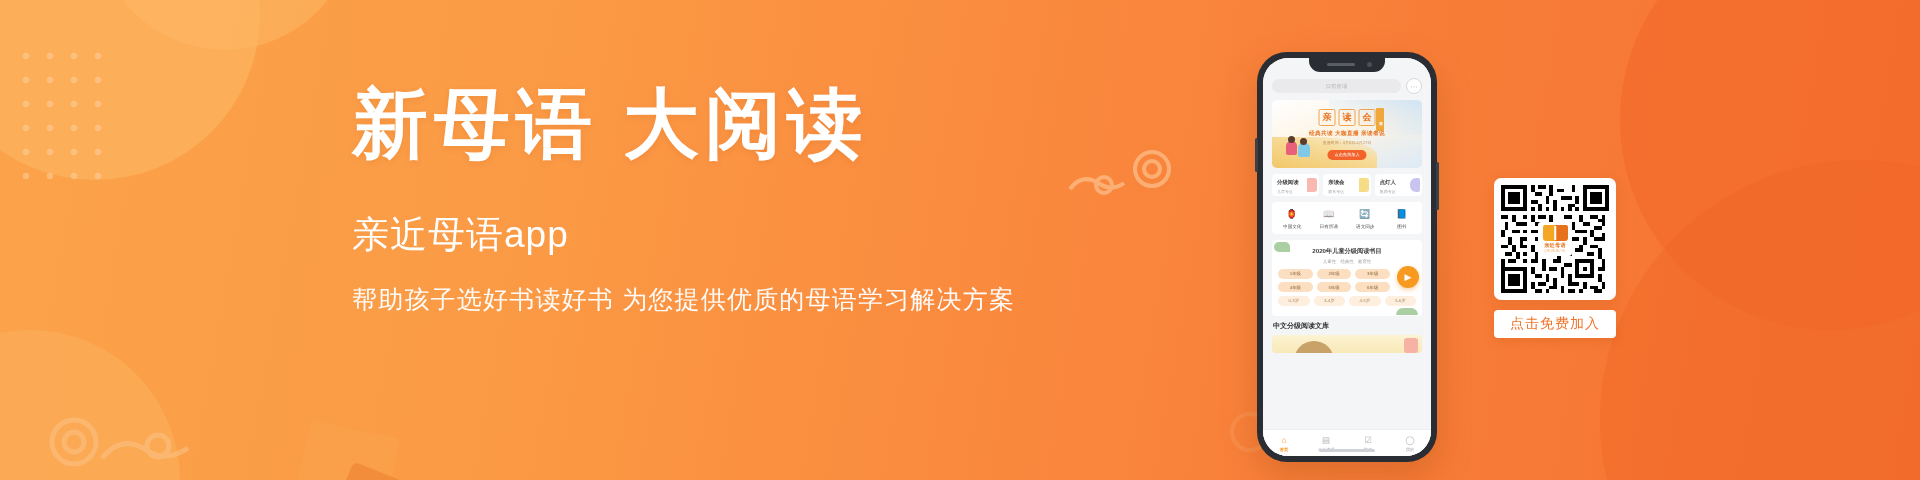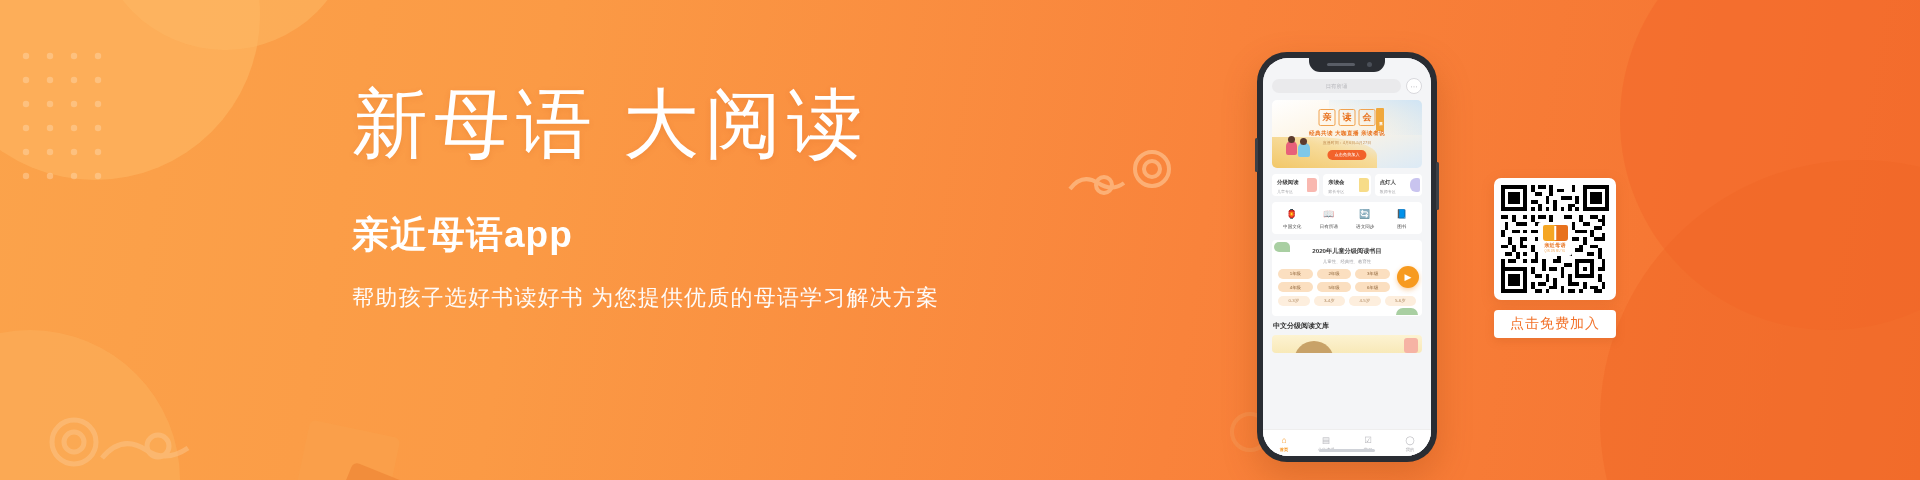--- a/index.html
+++ b/index.html
@@ -82,40 +82,40 @@
 
   
   .copy {
     position: absolute;
     left: 352px; top: 86px;
     width: 680px;
     color: #ffffff;
   }
   .headline {
     font-family: "Liberation Serif", "DejaVu Serif", serif;
-    font-weight: 400;
+    font-weight: 700;
     font-size: 76px;
     line-height: 1;
     letter-spacing: 6px;
     color: #ffffff;
     white-space: nowrap;
     text-shadow: 0 2px 6px rgba(180,70,10,.13);
   }
   .subtitle {
     margin-top: 54px;
     font-size: 37px;
     line-height: 1;
     letter-spacing: 1px;
     color: #ffffff;
-    font-weight: 700;
+    font-weight: 400;
     white-space: nowrap;
   }
   .tagline {
     margin-top: 34px;
-    font-size: 22px;
+    font-size: 25px;
     line-height: 1;
     letter-spacing: 1.2px;
     color: #ffffff;
     font-weight: 400;
     white-space: nowrap;
     opacity: .97;
   }
 
   
   .phone {

